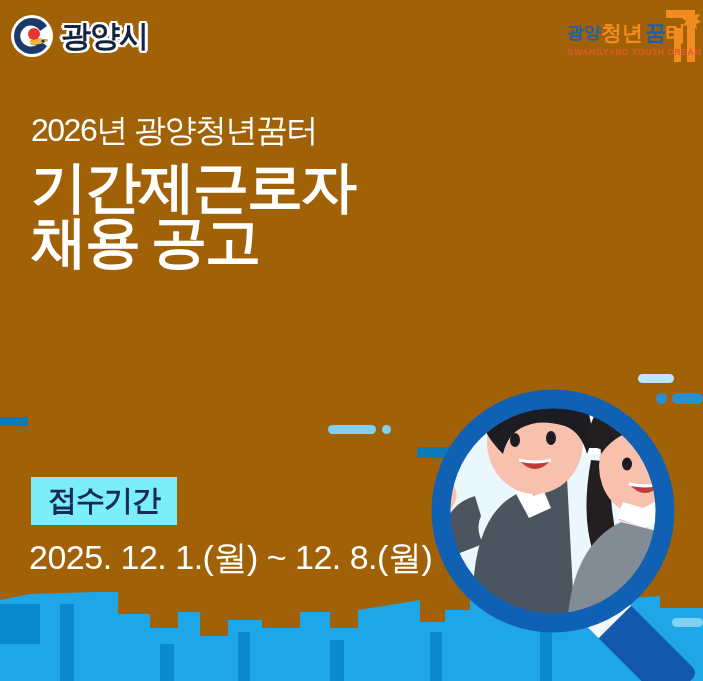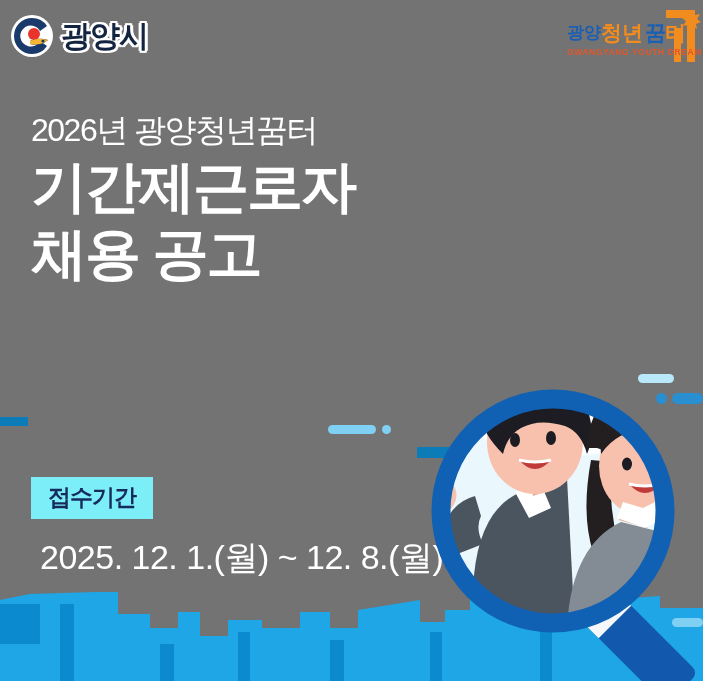--- a/index.html
+++ b/index.html
@@ -5,21 +5,21 @@
   html,body{margin:0;padding:0;}
   body{
     width:703px;height:681px;
     background:#0d9ae0;
     font-family:"Liberation Sans", sans-serif;
     overflow:hidden;
   }
   .poster{
     position:relative;
     width:703px;height:681px;
-    background:#737373;
+    background:#a16207;
     overflow:hidden;
   }
 
   
   .bg-layer{position:absolute;inset:0;overflow:hidden;}
   .dash{position:absolute;border-radius:99px;}
   .rectblock{position:absolute;}
 
   
   .skyline{position:absolute;left:0;bottom:0;width:703px;height:115px;}
@@ -60,36 +60,36 @@
   }
   .title-line{
     color:#ffffff;
     font-size:56px;
     font-weight:bold;
     letter-spacing:-2px;
     line-height:0.98;
     margin:0;
     white-space:nowrap;
   }
-  .title-line.second{margin-top:12px;}
+  .title-line.second{margin-top:0;font-family:Liberation Serif, serif;}
 
   
   .badge{
     position:absolute;left:31px;top:477px;
     background:#7ceef8;
     color:#162a5c;
-    font-size:23px;
+    font-size:29px;
     font-weight:bold;
     letter-spacing:-1px;
     padding:9px 17px 10px 17px;
     line-height:1;
     white-space:nowrap;
   }
   .date{
-    position:absolute;left:40px;top:537px;
+    position:absolute;left:29px;top:537px;
     color:#ffffff;
     font-size:34px;
     font-weight:normal;
     letter-spacing:-0.5px;
     line-height:1.2;
     white-space:nowrap;
   }
 
   
   .magnifier{

